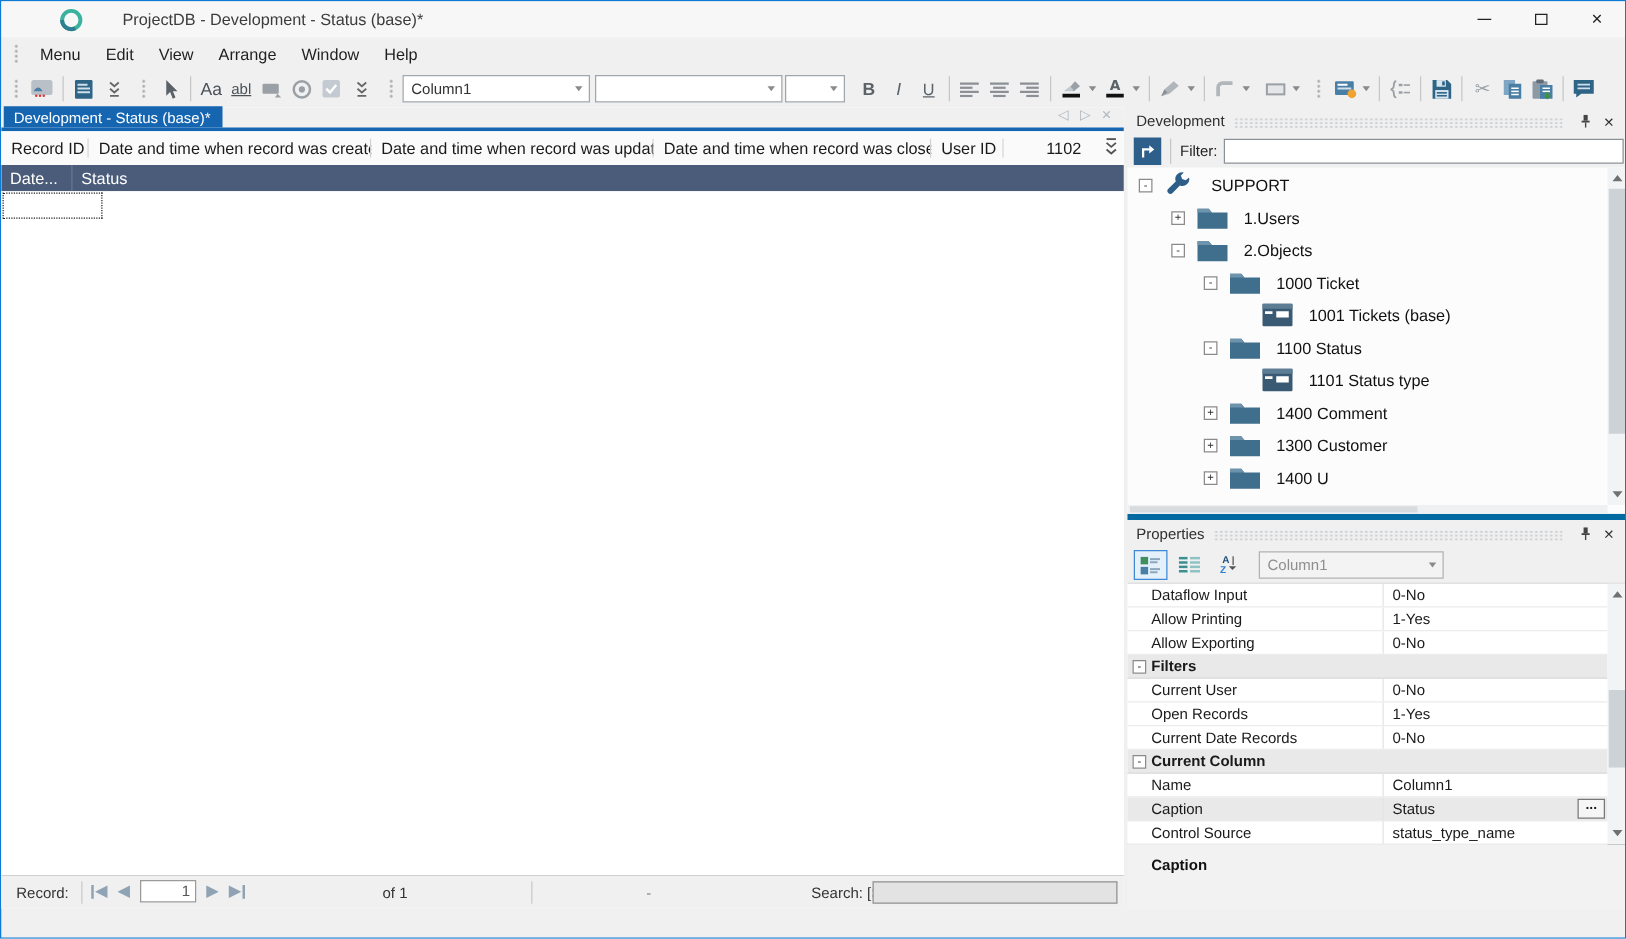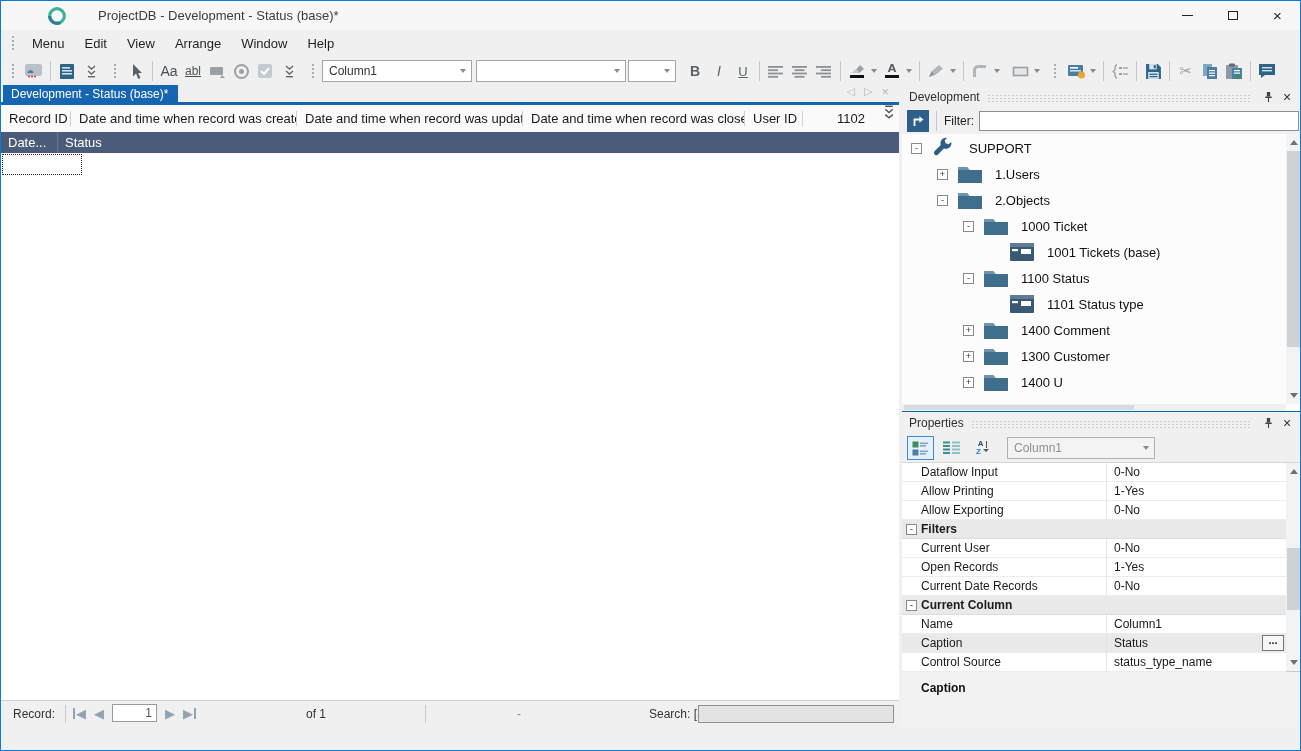--- a/index.html
+++ b/index.html
@@ -39,21 +39,21 @@
   .black-bar { width:14px; height:3px; background:#111; margin-top:1px; }
 
   
   .main { position:absolute; top:85px; left:0; right:0; bottom:23px; display:flex; }
   .doc-area { width:898px; flex:none; display:flex; flex-direction:column; background:#fff; }
 
   .tabstrip { height:19px; background:#f0f0f0; border-bottom:3px solid #1565b0; display:flex; align-items:flex-end; }
   .tab-active { background:#1565b0; color:#fff; font-size:12px; height:17px; padding:2px 10px 0 8px; margin-left:2px; white-space:nowrap; }
   .tab-nav { margin-left:auto; display:flex; align-items:center; gap:9px; padding:0 10px 3px 0; color:#aeb6bd; font-size:11px; }
 
-  .colheader { height:27px; background:#fafafa; display:flex; align-items:flex-start; font-size:13px; color:#1a1a1a; }
+  .colheader { height:27px; background:#fafafa; display:flex; align-items:center; font-size:13px; color:#1a1a1a; }
   .colcell { position:relative; height:100%; display:flex; align-items:center; padding:0 8px; white-space:nowrap; overflow:hidden; flex:none; }
   .colcell::after { content:""; position:absolute; right:0; top:6px; bottom:6px; width:1px; background:#cfcfcf; }
   .colcell.no-sep::after { display:none; }
   .colcell.num { justify-content:flex-end; padding-right:14px; }
   .hdr-ovf { margin-left:auto; padding-right:5px; }
 
   .darkband { height:21px; background:#4b5c7b; color:#fff; display:flex; align-items:center; font-size:13px; }
   .band-cell { height:100%; display:flex; align-items:center; padding:0 7px; flex:none; }
   .band-cell.first { width:57px; border-right:1px solid #66758f; }
 
@@ -92,21 +92,21 @@
 
   .vscroll { position:absolute; right:0; top:0; bottom:0; width:16px; background:#f1f3f5; display:flex; flex-direction:column; }
   .vs-btn { height:15px; display:flex; align-items:center; justify-content:center; flex:none; }
   .tri-up { width:0; height:0; border:4px solid transparent; border-bottom:5px solid #707070; margin-bottom:2px; }
   .tri-dn { width:0; height:0; border:4px solid transparent; border-top:5px solid #707070; margin-top:2px; }
   .vs-track { flex:1; position:relative; }
   .vs-thumb { position:absolute; left:1px; right:1px; background:#cdd2d6; }
   .hscroll { position:absolute; left:0; right:16px; bottom:0; height:7px; background:#eef0f2; }
   .hs-thumb { position:absolute; left:2px; top:1px; bottom:1px; width:230px; background:#d9dcdf; }
 
-  .props-panel { flex:1; display:flex; flex-direction:column; border-top:1px solid #0369a1; }
+  .props-panel { flex:1; display:flex; flex-direction:column; border-top:5px solid #0369a1; }
   .props-toolbar { height:28px; display:flex; align-items:center; padding-left:5px; flex:none; }
   .pbtn { width:27px; height:24px; display:flex; align-items:center; justify-content:center; margin-right:4px; flex:none; }
   .pbtn.selected { border:1px solid #3d8bd4; background:#e4f0fa; }
   .props-combo { width:148px; height:22px; margin-left:7px; border:1px solid #b2b2b2; background:#f3f3f3; color:#8f8f8f; font-size:12px; display:flex; align-items:center; padding-left:6px; }
   .props-combo .arrow-zone { margin-left:auto; width:16px; display:flex; justify-content:center; }
 
   .props-grid { height:209px; position:relative; background:#fff; border-top:1px solid #d7d7d7; flex:none; }
   .pg-rows { position:absolute; left:0; right:16px; top:0; bottom:0; }
   .pg-row { height:19px; display:flex; align-items:center; font-size:12px; border-bottom:1px solid #ececec; color:#1a1a1a; }
   .pg-row .pname { width:204px; padding-left:19px; flex:none; white-space:nowrap; overflow:hidden; }

